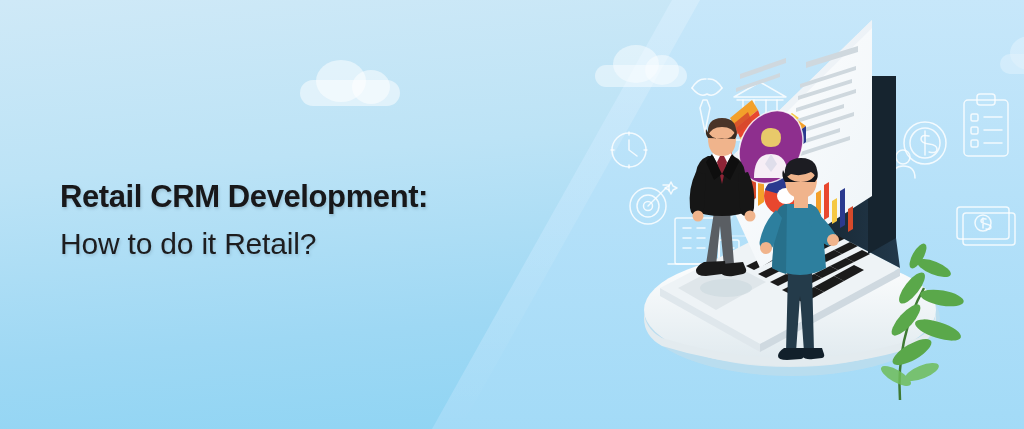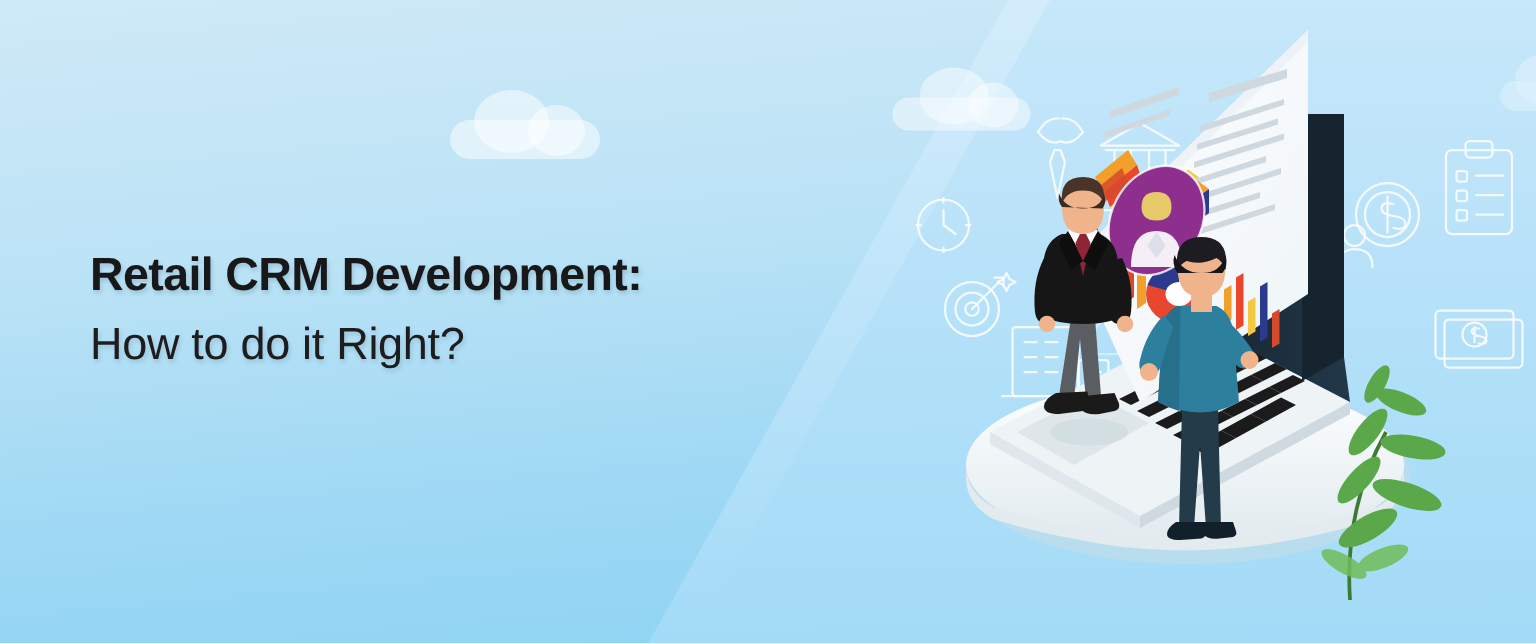--- a/index.html
+++ b/index.html
@@ -25,21 +25,21 @@
   }
   .wedge-edge {
     position:absolute; inset:0;
     background:linear-gradient(180deg,rgba(255,255,255,.22),rgba(255,255,255,0));
     clip-path:polygon(672px 0, 700px 0, 460px 429px, 432px 429px);
   }
   .cloud-group { position:absolute; }
   .cloud-group .b { position:absolute; background:rgba(255,255,255,.5); border-radius:40px; }
 
   
-  .copy { position:absolute; left:60px; top:166px; z-index:12; }
+  .copy { position:absolute; left:60px; top:180px; z-index:12; }
   .headline {
     font-size:31px; font-weight:bold; color:#18181a;
     letter-spacing:-0.4px; line-height:1.12;
     text-shadow:1px 2px 3px rgba(80,110,130,.28);
     white-space:nowrap;
   }
   .subhead {
     margin-top:12px;
     font-size:30px; font-weight:400; color:#1d1d1f;
     letter-spacing:-0.2px; line-height:1.12;
@@ -71,21 +71,21 @@
     <div class="b" style="left:18px;top:0;width:46px;height:38px;border-radius:50%;"></div>
     <div class="b" style="left:50px;top:10px;width:34px;height:30px;border-radius:50%;"></div>
   </div>
   <div class="cloud-group" style="left:1000px;top:36px;opacity:.55;">
     <div class="b" style="left:0;top:18px;width:70px;height:20px;"></div>
     <div class="b" style="left:10px;top:0;width:40px;height:34px;border-radius:50%;"></div>
   </div>
 
   <div class="copy">
     <div class="headline">Retail CRM Development:</div>
-    <div class="subhead">How to do it Right?</div>
+    <div class="subhead">How to do it Retail?</div>
   </div>
 
   <div class="art">
   <svg viewBox="0 0 424 429" xmlns="http://www.w3.org/2000/svg">
     <defs>
       <linearGradient id="discG" x1="0" y1="0" x2="0" y2="1">
         <stop offset="0" stop-color="#ffffff"></stop>
             <stop offset="1" stop-color="#dfe9ee"></stop>
       </linearGradient>
       <linearGradient id="scrG" x1="0" y1="0" x2="1" y2="1">

